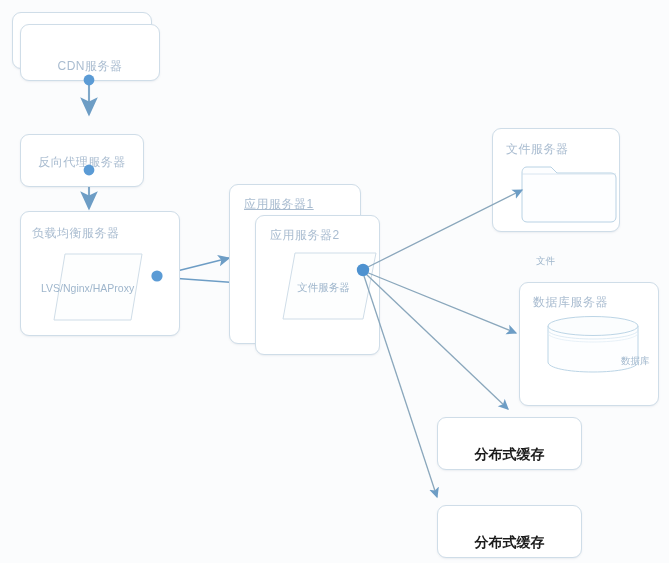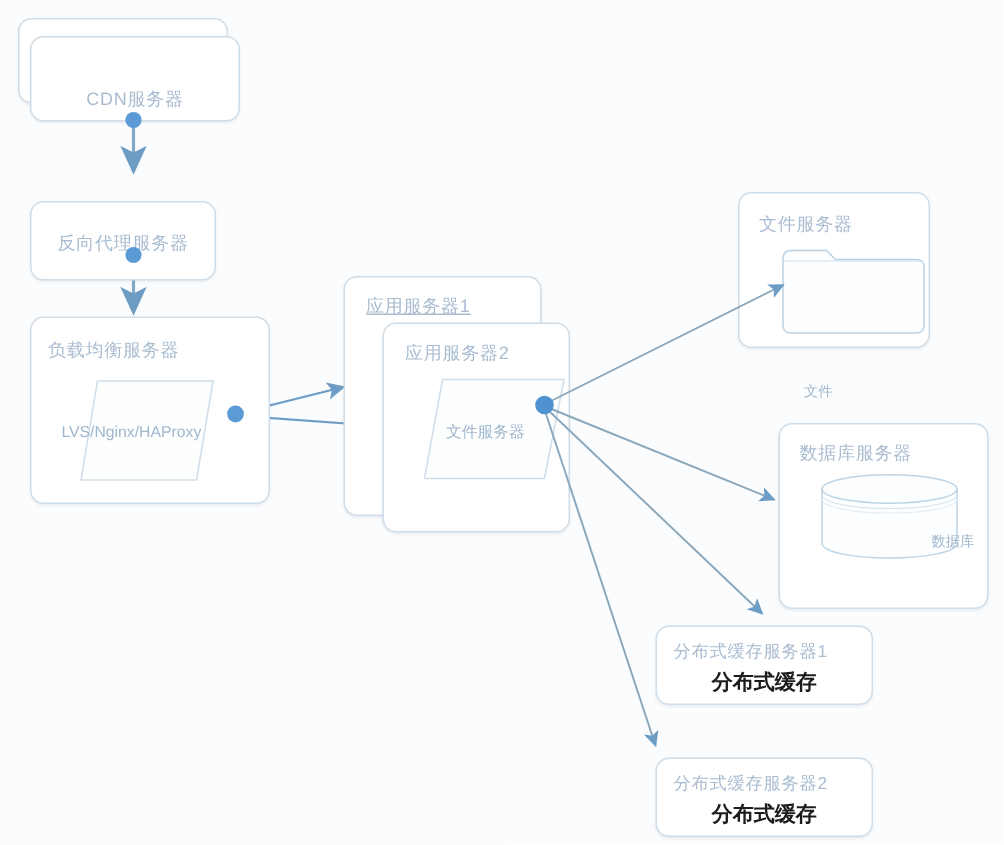--- a/index.html
+++ b/index.html
@@ -164,26 +164,24 @@
     <svg class="shape-svg" style="left:27px; top:32px;" width="92" height="58" viewBox="0 0 92 58">
       <path d="M1,11 L1,47 C1,53 21,57 46,57 C71,57 91,53 91,47 L91,11 Z" fill="#fdfeff" stroke="#bcd5e6" stroke-width="1"></path>
       <ellipse cx="46" cy="11" rx="45" ry="9.5" fill="#fbfdfe" stroke="#bcd5e6" stroke-width="1"></ellipse>
       <path d="M1,15 C1,20 21,24 46,24 C71,24 91,20 91,15" stroke="#d6e6f1" stroke-width="0.8" fill="none"></path>
       <path d="M1,18 C1,23 21,27 46,27 C71,27 91,23 91,18" stroke="#e2eef6" stroke-width="0.8" fill="none"></path>
     </svg>
     <div class="db-label" style="top:72px; left:53px;margin-left:48px;">数据库</div>
   </div>
 
   <div class="node lvl-b" style="left:437px; top:417px; width:145px; height:53px;">
-    <div class="node-title title-left" style="top:9px; left:11px; font-size:11.5px;">分布式缓存服务器1</div>
     <div class="strong-label" style="top:28px;">分布式缓存</div>
   </div>
 
   <div class="node lvl-b" style="left:437px; top:505px; width:145px; height:53px;">
-    <div class="node-title title-left" style="top:9px; left:11px; font-size:11.5px;">分布式缓存服务器2</div>
     <div class="strong-label" style="top:28px;">分布式缓存</div>
   </div>
 
   <svg class="layer over" viewBox="0 0 669 563">
     <defs>
       <marker id="ah3" markerWidth="9" markerHeight="9" refX="7.2" refY="4.5" orient="auto" markerUnits="strokeWidth">
         <path d="M0,0.6 L8.2,4.5 L0,8.4 L1.9,4.5 Z" fill="#6d9dc5"></path>
       </marker>
     </defs>
 

